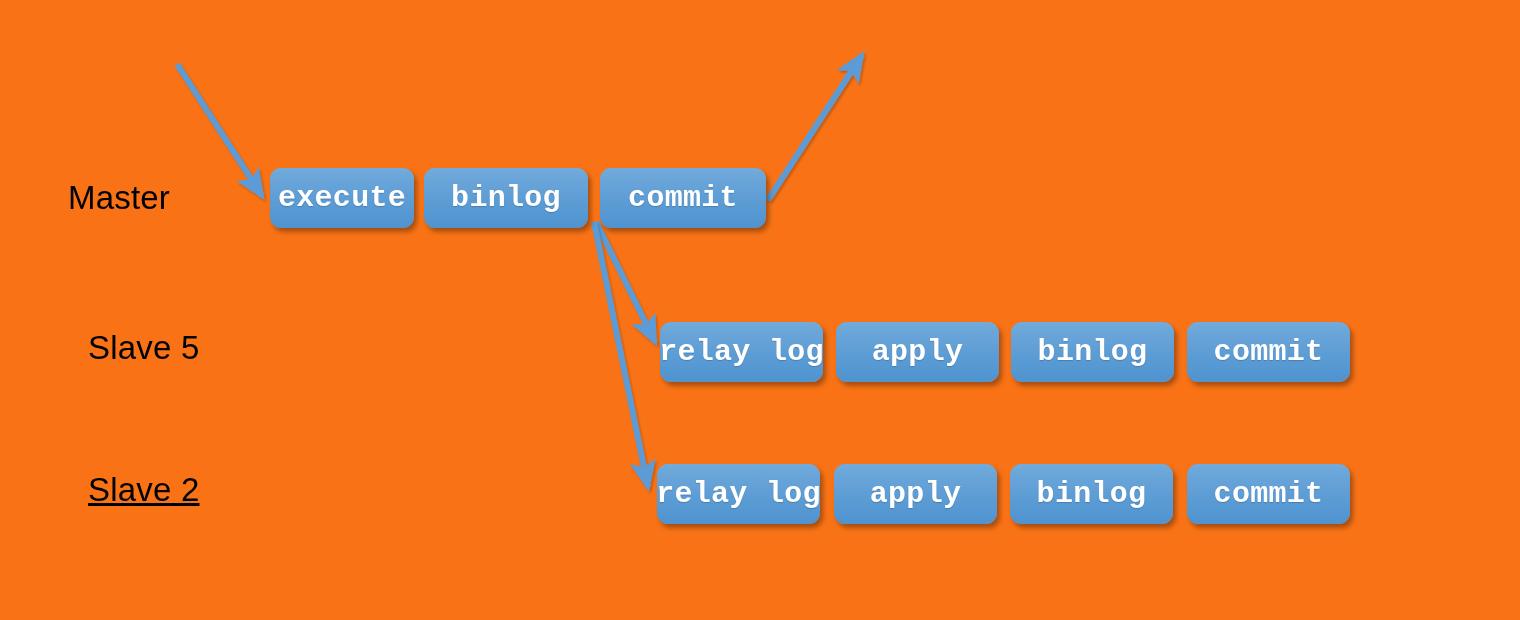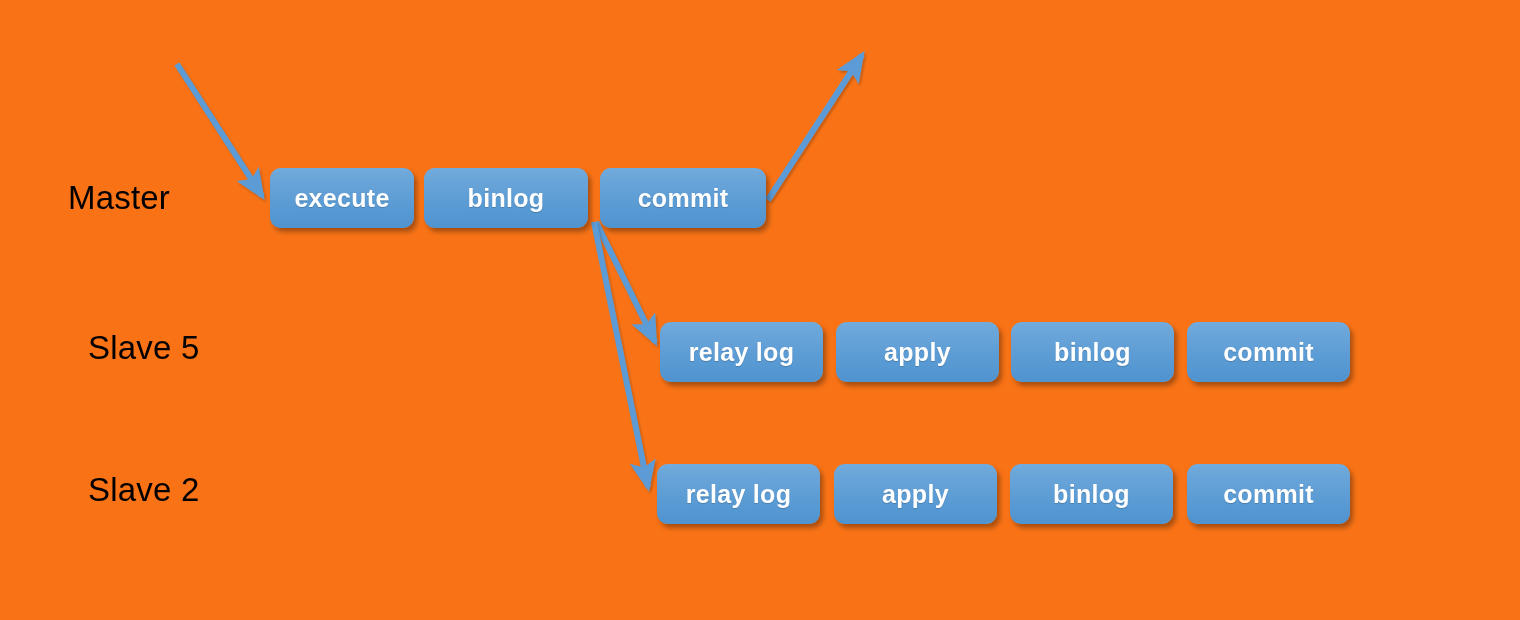--- a/index.html
+++ b/index.html
@@ -37,24 +37,24 @@
     position: absolute;
     border-radius: 11px;
     background: linear-gradient(to bottom, #72abdc 0%, #6aa5d9 18%, #5a9bd4 62%, #4f93cf 100%);
     box-shadow: 3px 4px 5px rgba(0,0,0,0.33);
     display: flex;
     align-items: center;
     justify-content: center;
     box-sizing: border-box;
   }
   .stage-label {
-    font-family: Liberation Sans, sans-serif;
+    font-family: Liberation Mono, monospace;
     font-weight: bold;
     color: #ffffff;
-    font-size: 25px;
+    font-size: 30px;
     letter-spacing: 0.3px;
     white-space: nowrap;
     text-shadow: 0px 1px 1px rgba(0,0,0,0.18);
     line-height: 1;
   }
 </style>
 </head>
 <body>
 
 <div id="canvas">
@@ -84,21 +84,21 @@
         <line x1="177" y1="64" x2="262" y2="196" stroke="#5b9bd5" stroke-width="6" stroke-linecap="butt" marker-end="url(#blue-arrowhead)" filter="url(#blue-shadow)"></line>
         <line x1="768" y1="200" x2="862" y2="55" stroke="#5b9bd5" stroke-width="6" stroke-linecap="butt" marker-end="url(#blue-arrowhead)" filter="url(#blue-shadow)"></line>
         <line x1="596" y1="222" x2="655" y2="342" stroke="#5b9bd5" stroke-width="6" stroke-linecap="butt" marker-end="url(#blue-arrowhead)" filter="url(#blue-shadow)"></line>
         <line x1="594" y1="222" x2="648" y2="487" stroke="#5b9bd5" stroke-width="6" stroke-linecap="butt" marker-end="url(#blue-arrowhead)" filter="url(#blue-shadow)"></line>
       </g>
   </svg>
 
   <div id="labels-layer">
       <div class="row-label" style="left: 68px; top: 181px;">Master</div>
       <div class="row-label" style="left: 88px; top: 331px;">Slave 5</div>
-      <div class="row-label" style="left: 88px; top: 473px;">Slave 2</div>
+      <div class="row-label" style="left: 88px; top: 473px; text-decoration: underline;">Slave 2</div>
     </div>
   <div id="boxes-layer">
       <div class="stage-box" style="left: 270px; top: 168px; width: 144px; height: 60px;">
         <span class="stage-label">execute</span>
       </div>
       <div class="stage-box" style="left: 424px; top: 168px; width: 164px; height: 60px;">
         <span class="stage-label">binlog</span>
       </div>
       <div class="stage-box" style="left: 600px; top: 168px; width: 166px; height: 60px;">
         <span class="stage-label">commit</span>

